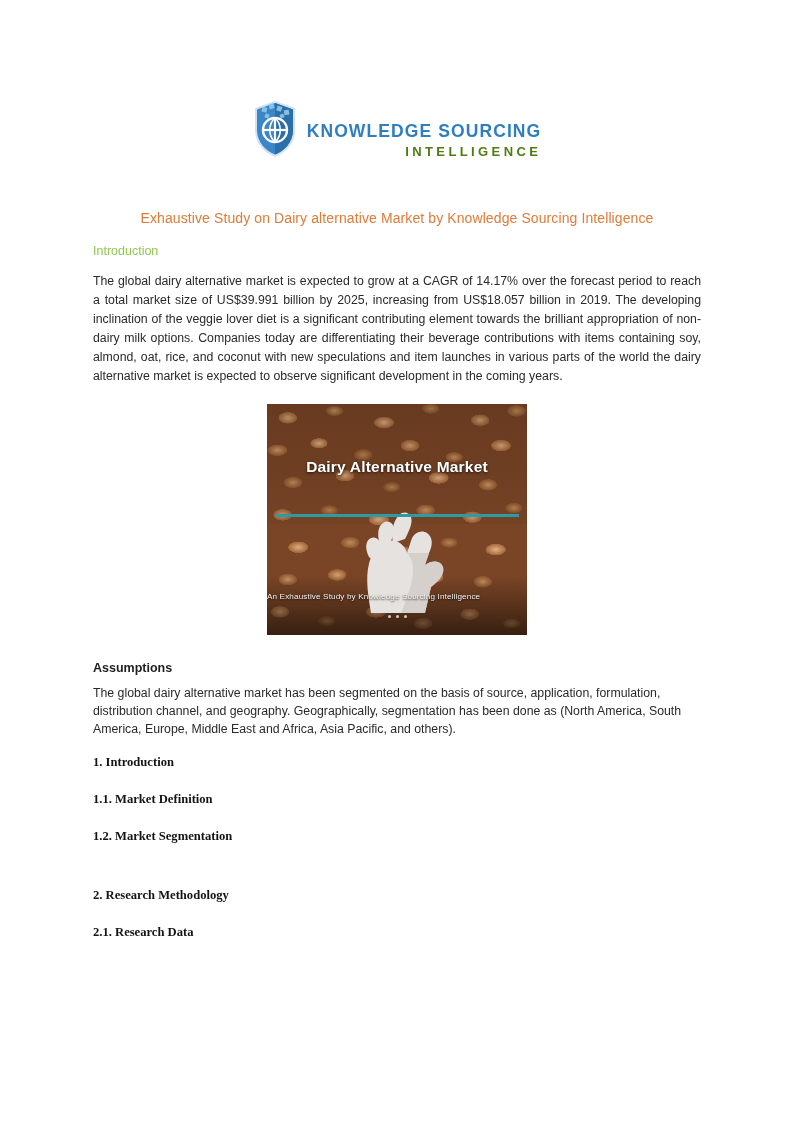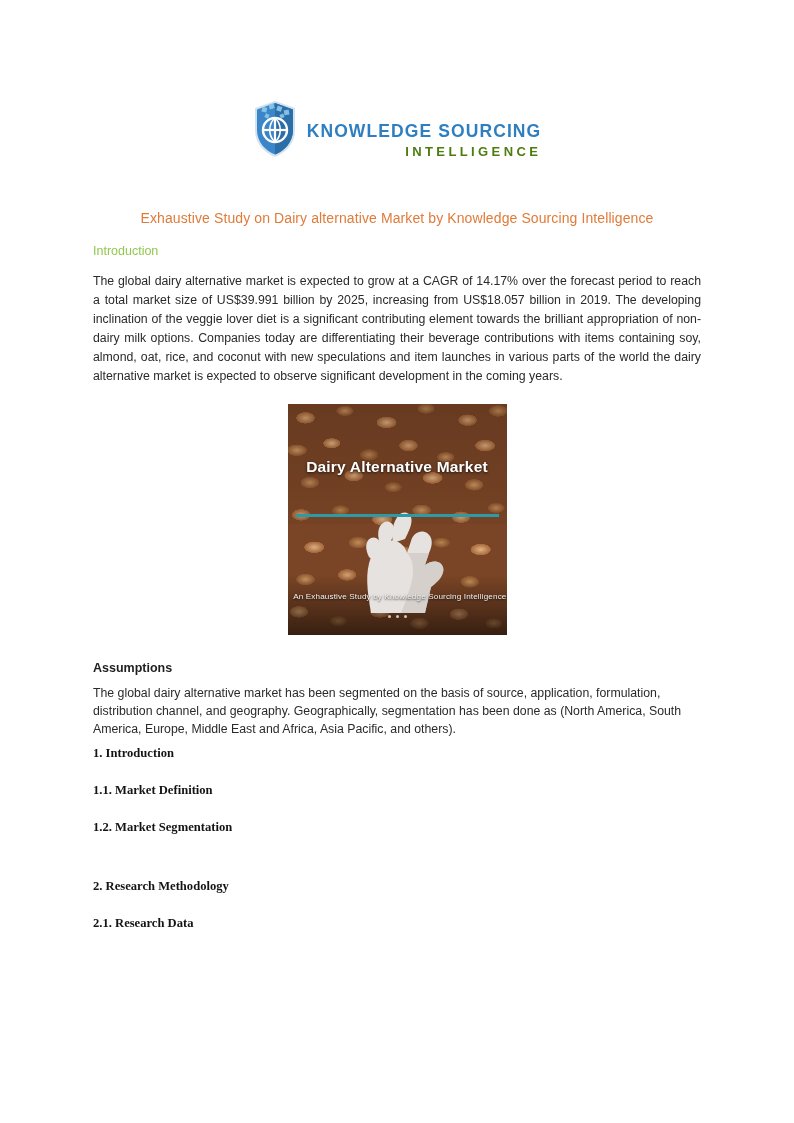--- a/index.html
+++ b/index.html
@@ -100,42 +100,42 @@
     line-height: 1.45;
     text-align: left;
     color: #2a2a2a;
   }
   .toc-heading {
     margin-top: 24px;
     font-size: 12.5px;
     color: #92c84f;
   }
   .toc-list {
-    margin-top: 7px;
+    margin-top: 16px;
   }
   .toc-item {
     font-family: "Liberation Serif", serif;
     font-size: 12.6px;
     font-weight: bold;
     color: #141414;
     margin-bottom: 22px;
   }
   .toc-gap {
     height: 22px;
   }
 
   
   .cover-wrap {
     margin-top: 18px;
     display: flex;
     justify-content: center;
   }
   .cover {
     position: relative;
-    width: 219px;
+    width: 260px;
     height: 231px;
     overflow: hidden;
     background: #6b3b20;
   }
   
   .almonds {
     position: absolute;
     inset: 0;
     background-color: #7a4526;
     background-image:
@@ -214,21 +214,21 @@
     left: 50%;
     transform: translateX(-50%);
     bottom: 22px;
     width: 112px;
     height: 128px;
   }
   .cover-sub {
     position: absolute;
     left: 0; right: 0;
     bottom: 34px;
-    text-align: right;
+    text-align: left;
     color: #f2f2f2;
     font-size: 8.1px;
     letter-spacing: 0.15px;
     text-shadow: 0 1px 2px rgba(0,0,0,0.8);
   }
   .cover-dots {
     position: absolute;
     left: 0; right: 0;
     bottom: 17px;
     display: flex;

